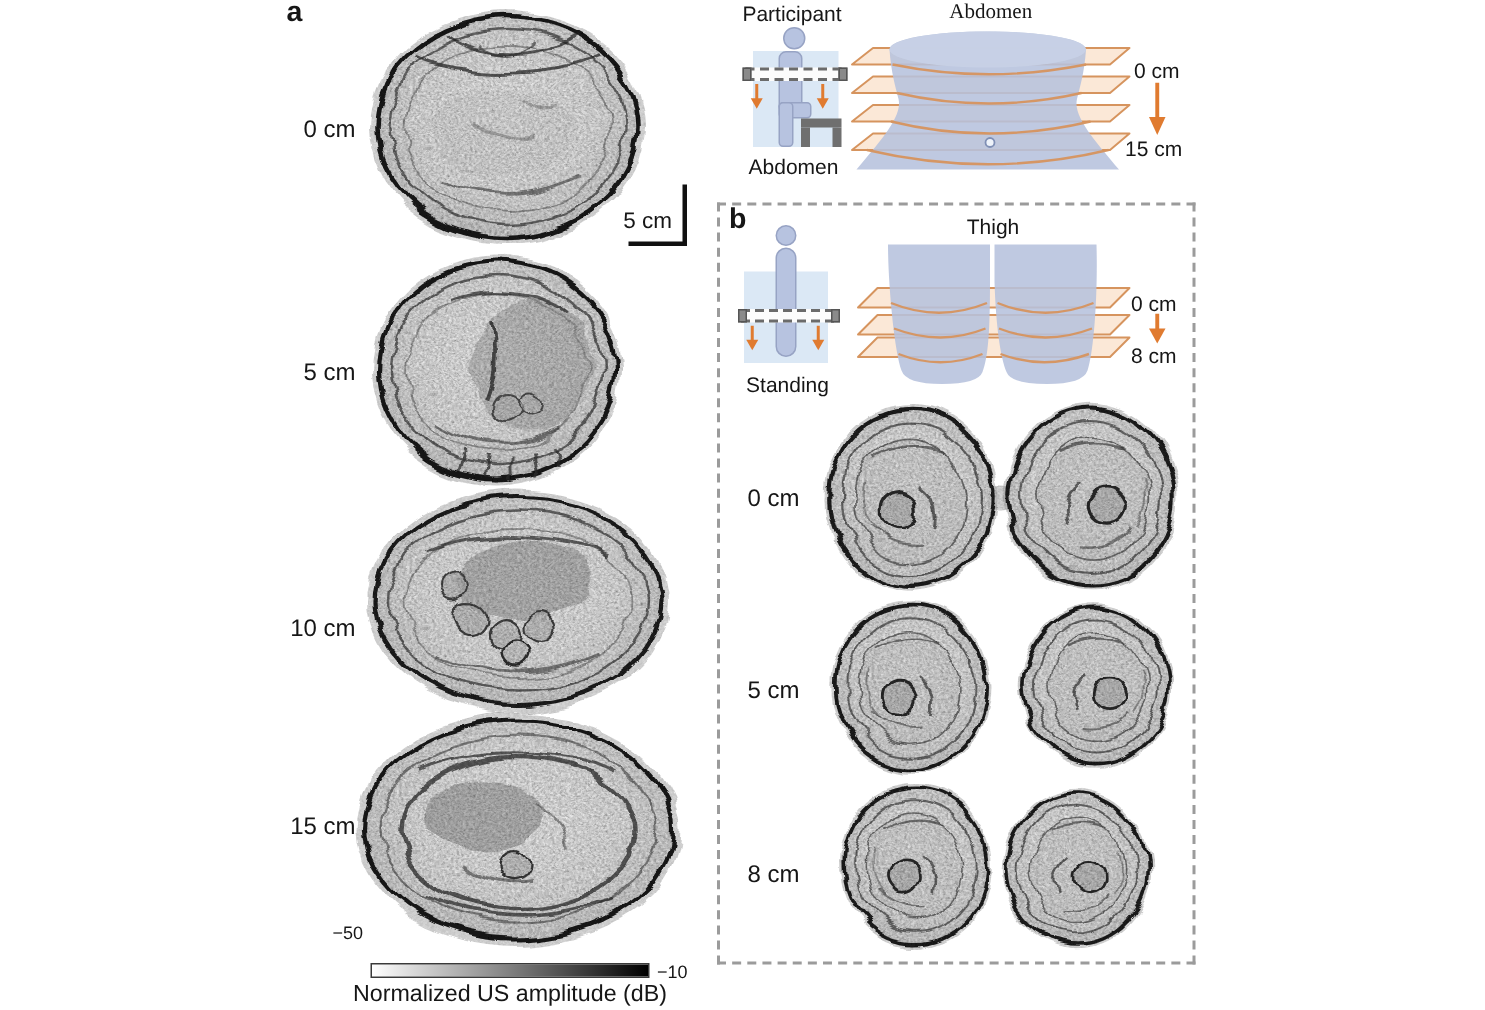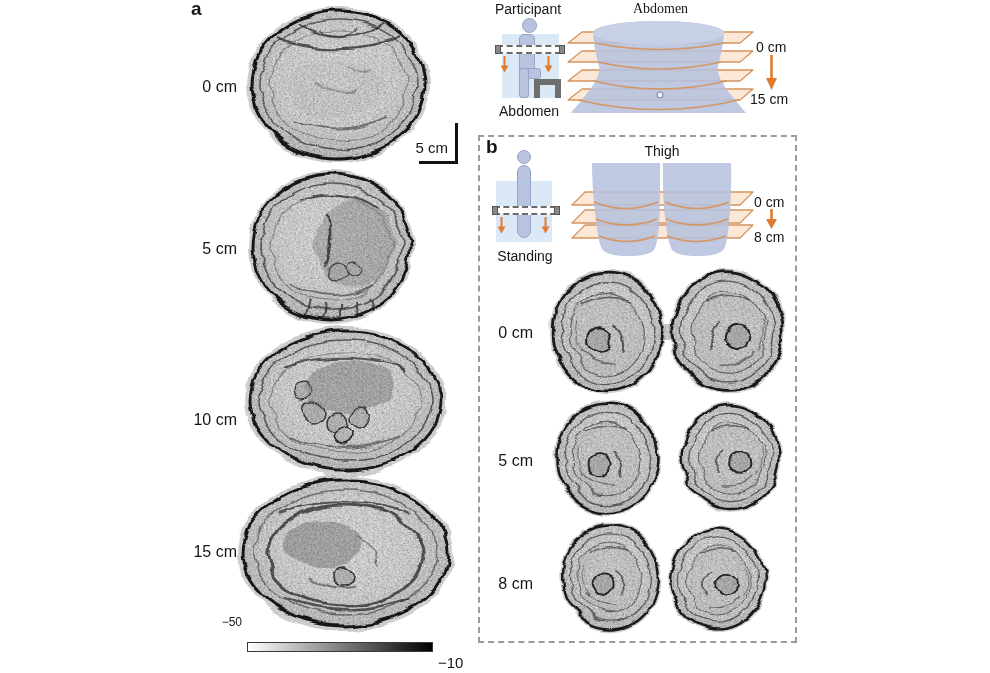--- a/index.html
+++ b/index.html
@@ -153,21 +153,22 @@
       <path d="M120,60 q18,12 22,30" fill="none" stroke="#555" stroke-width="1.8" opacity="0.55"></path>
     </g>
   </svg>
 
   <div class="lbl r" style="left:404px; top:139px; width:44px; font-size:15px;">5 cm</div>
   <div class="blackbar" style="left:455px; top:123px; width:3px; height:41px;"></div>
   <div class="blackbar" style="left:419px; top:161px; width:39px; height:3px;"></div>
 
   <div class="lbl r" style="left:206px; top:613px; width:36px; font-size:12px;">−50</div>
   <div class="colorbar"></div>
-  <div class="lbl" style="left:438px; top:654px; font-size:15px;">−10</div>
+  <div class="lbl" style="left:438px; top:639px; font-size:12px;">−10</div>
+  <div class="lbl c" style="left:225px; top:654px; width:230px; font-size:15.5px;">Normalized US amplitude (dB)</div>
 
   <div class="lbl small c" style="left:483px; top:1px; width:90px;">Participant</div>
   <div class="lbl small c" style="left:618px; top:1px; width:85px;font-family:Liberation Serif, serif;">Abdomen</div>
 
   <div>
     <div class="sq-bg" style="left:502px; top:34px; width:57px; height:64px;"></div>
     <div class="person-part head" style="left:522px; top:18px; width:15px; height:15px;"></div>
     <div class="person-part" style="left:519px; top:34px; width:16px; height:42px; border-radius:5px;"></div>
     <div class="person-part" style="left:519px; top:68px; width:22px; height:11px; border-radius:3px;"></div>
     <div class="person-part" style="left:519px; top:68px; width:10px; height:30px; border-radius:3px;"></div>

